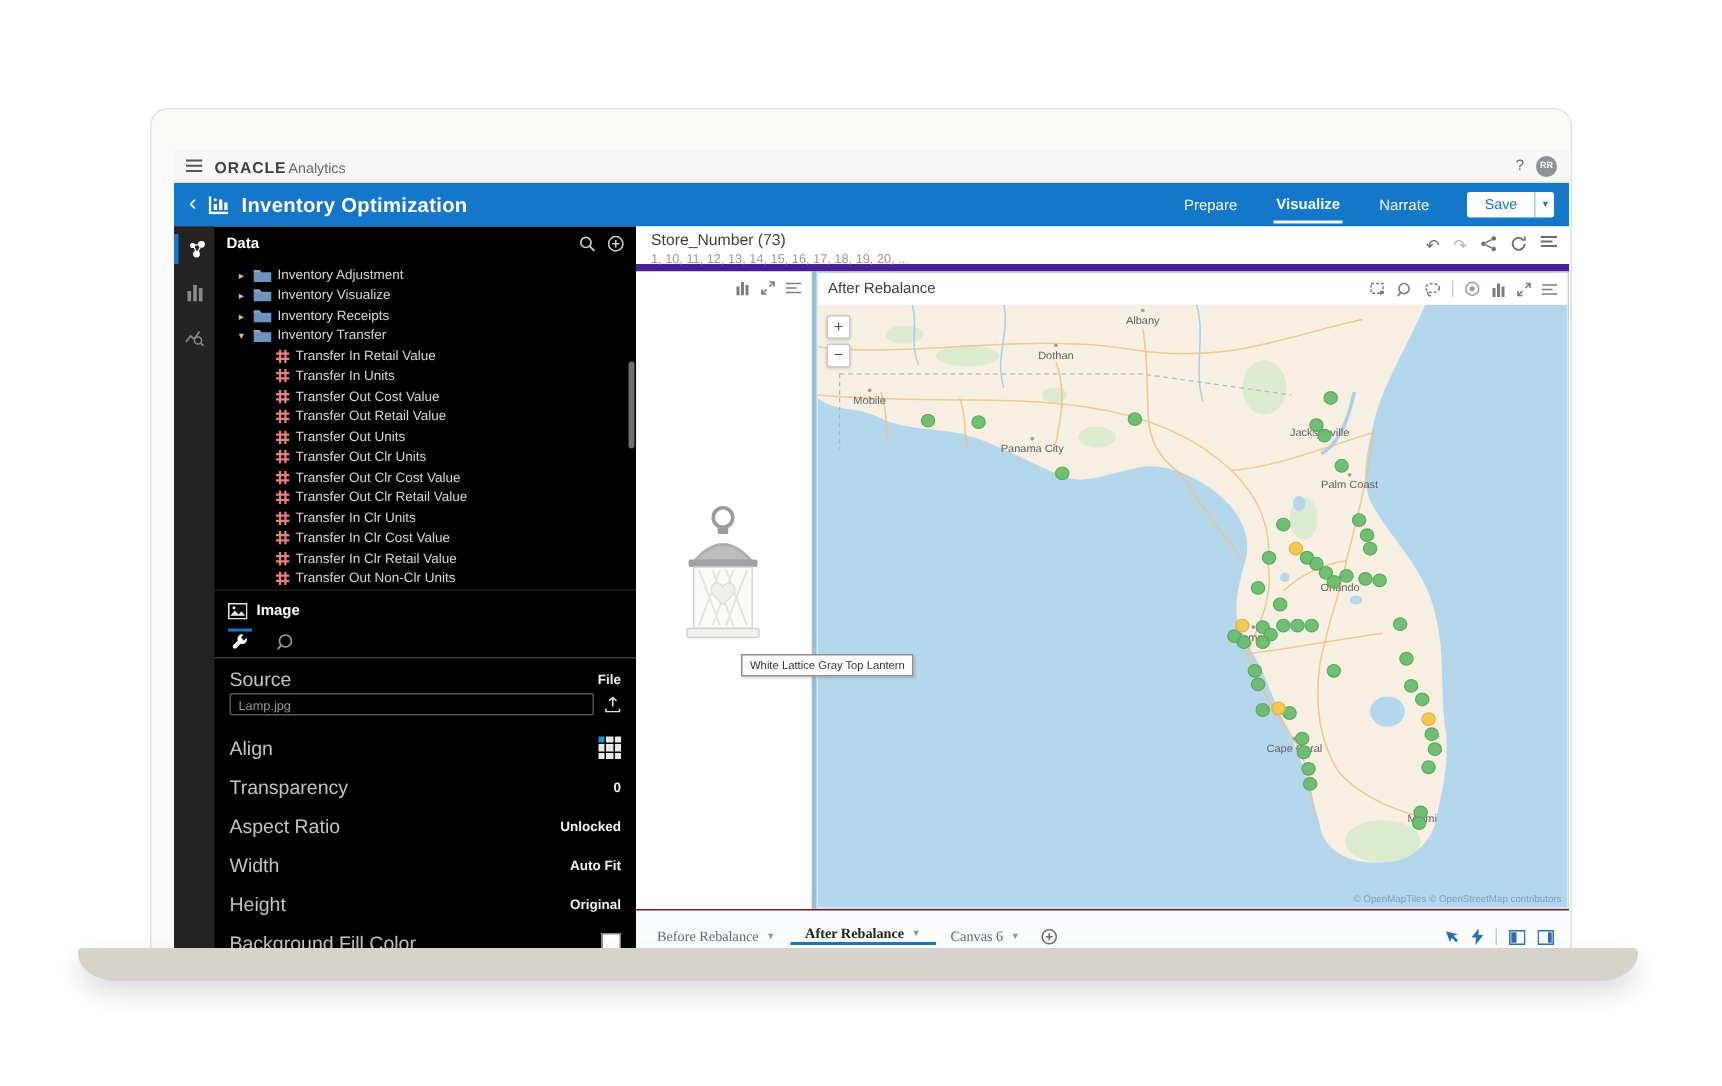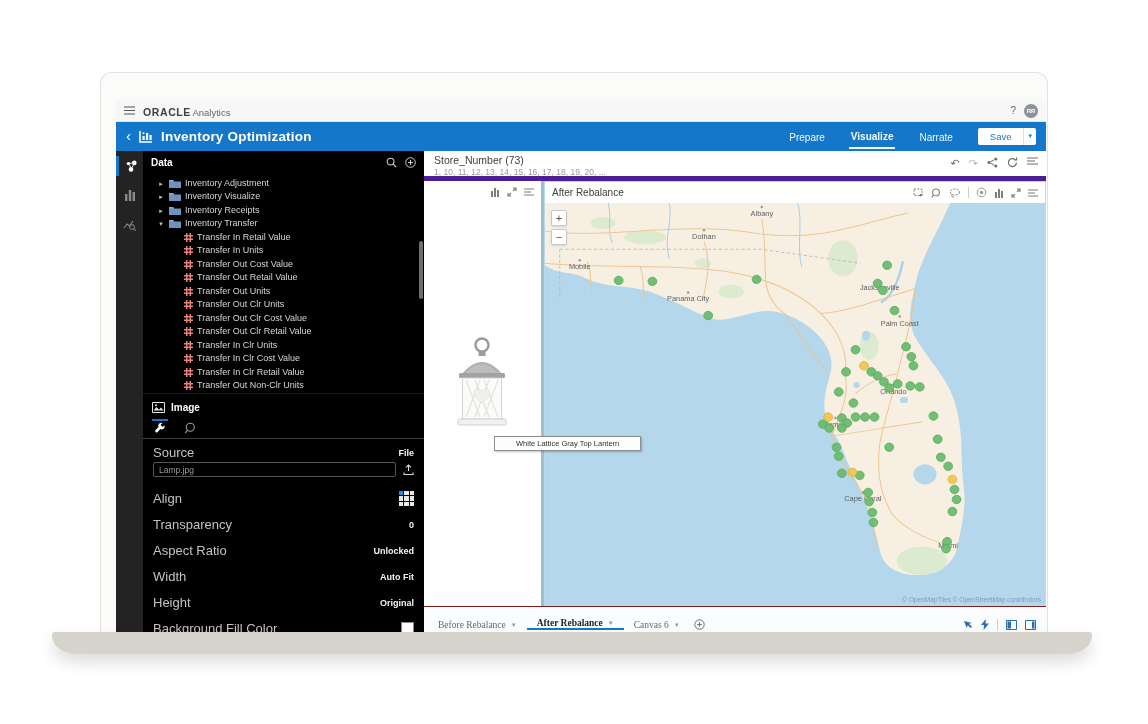--- a/index.html
+++ b/index.html
@@ -89,21 +89,21 @@
   .divider-v { width:3px; background:#9dbfd4; flex-shrink:0; }
   .viz-map { flex:1; position:relative; border:1px solid #bcd9ec; display:flex; flex-direction:column; }
   .mapbody { flex:1; position:relative; overflow:hidden; }
   .mapbody svg.map { position:absolute; inset:0; width:100%; height:100%; }
   .zoomctl { position:absolute; left:6px; top:7px; display:flex; flex-direction:column; gap:3px; z-index:5; }
   .zoombtn { width:16px; height:16px; background:#fff; border:1px solid #c9c9c9; border-radius:2px;
              font-size:11px; color:#555; display:flex; align-items:center; justify-content:center;
              box-shadow:0 1px 2px rgba(0,0,0,.12); }
   .attribution { position:absolute; right:4px; bottom:2px; font-size:6.5px; color:#7d9bbd; z-index:5; }
   .tooltip { position:absolute; left:70px; top:255px; background:#fdfdfd; border:1px solid #8e8e8e;
-             box-shadow:1px 1px 2px rgba(0,0,0,.25); font-size:7.5px; color:#333; padding:2px 21px;
+             box-shadow:1px 1px 2px rgba(0,0,0,.25); font-size:7.5px; color:#333; padding:2px 5px;
              white-space:nowrap; z-index:8; }
   .lantern { position:absolute; left:29px; top:154px; }
 
   .tabbar { position:absolute; left:0; right:0; bottom:15px; height:24px; background:#fbfcfd;
             border-top:1px solid #7f1d1d; display:flex; align-items:flex-end; padding:0 4px;font-family:Liberation Serif, serif; }
   .tab { display:flex; align-items:center; gap:5px; padding:0 10px; font-size:9.5px; color:#5d6b77; }
   .tab .tcaret { font-size:6px; color:#8b98a3; }
   .tab.active { color:#222; font-weight:bold; border-bottom:2px solid #1577c9; }
   .addcanvas { display:flex; align-items:center; color:#6f6f6f; padding:0 4px; }
   .tabbar .spacer { flex:1; }

